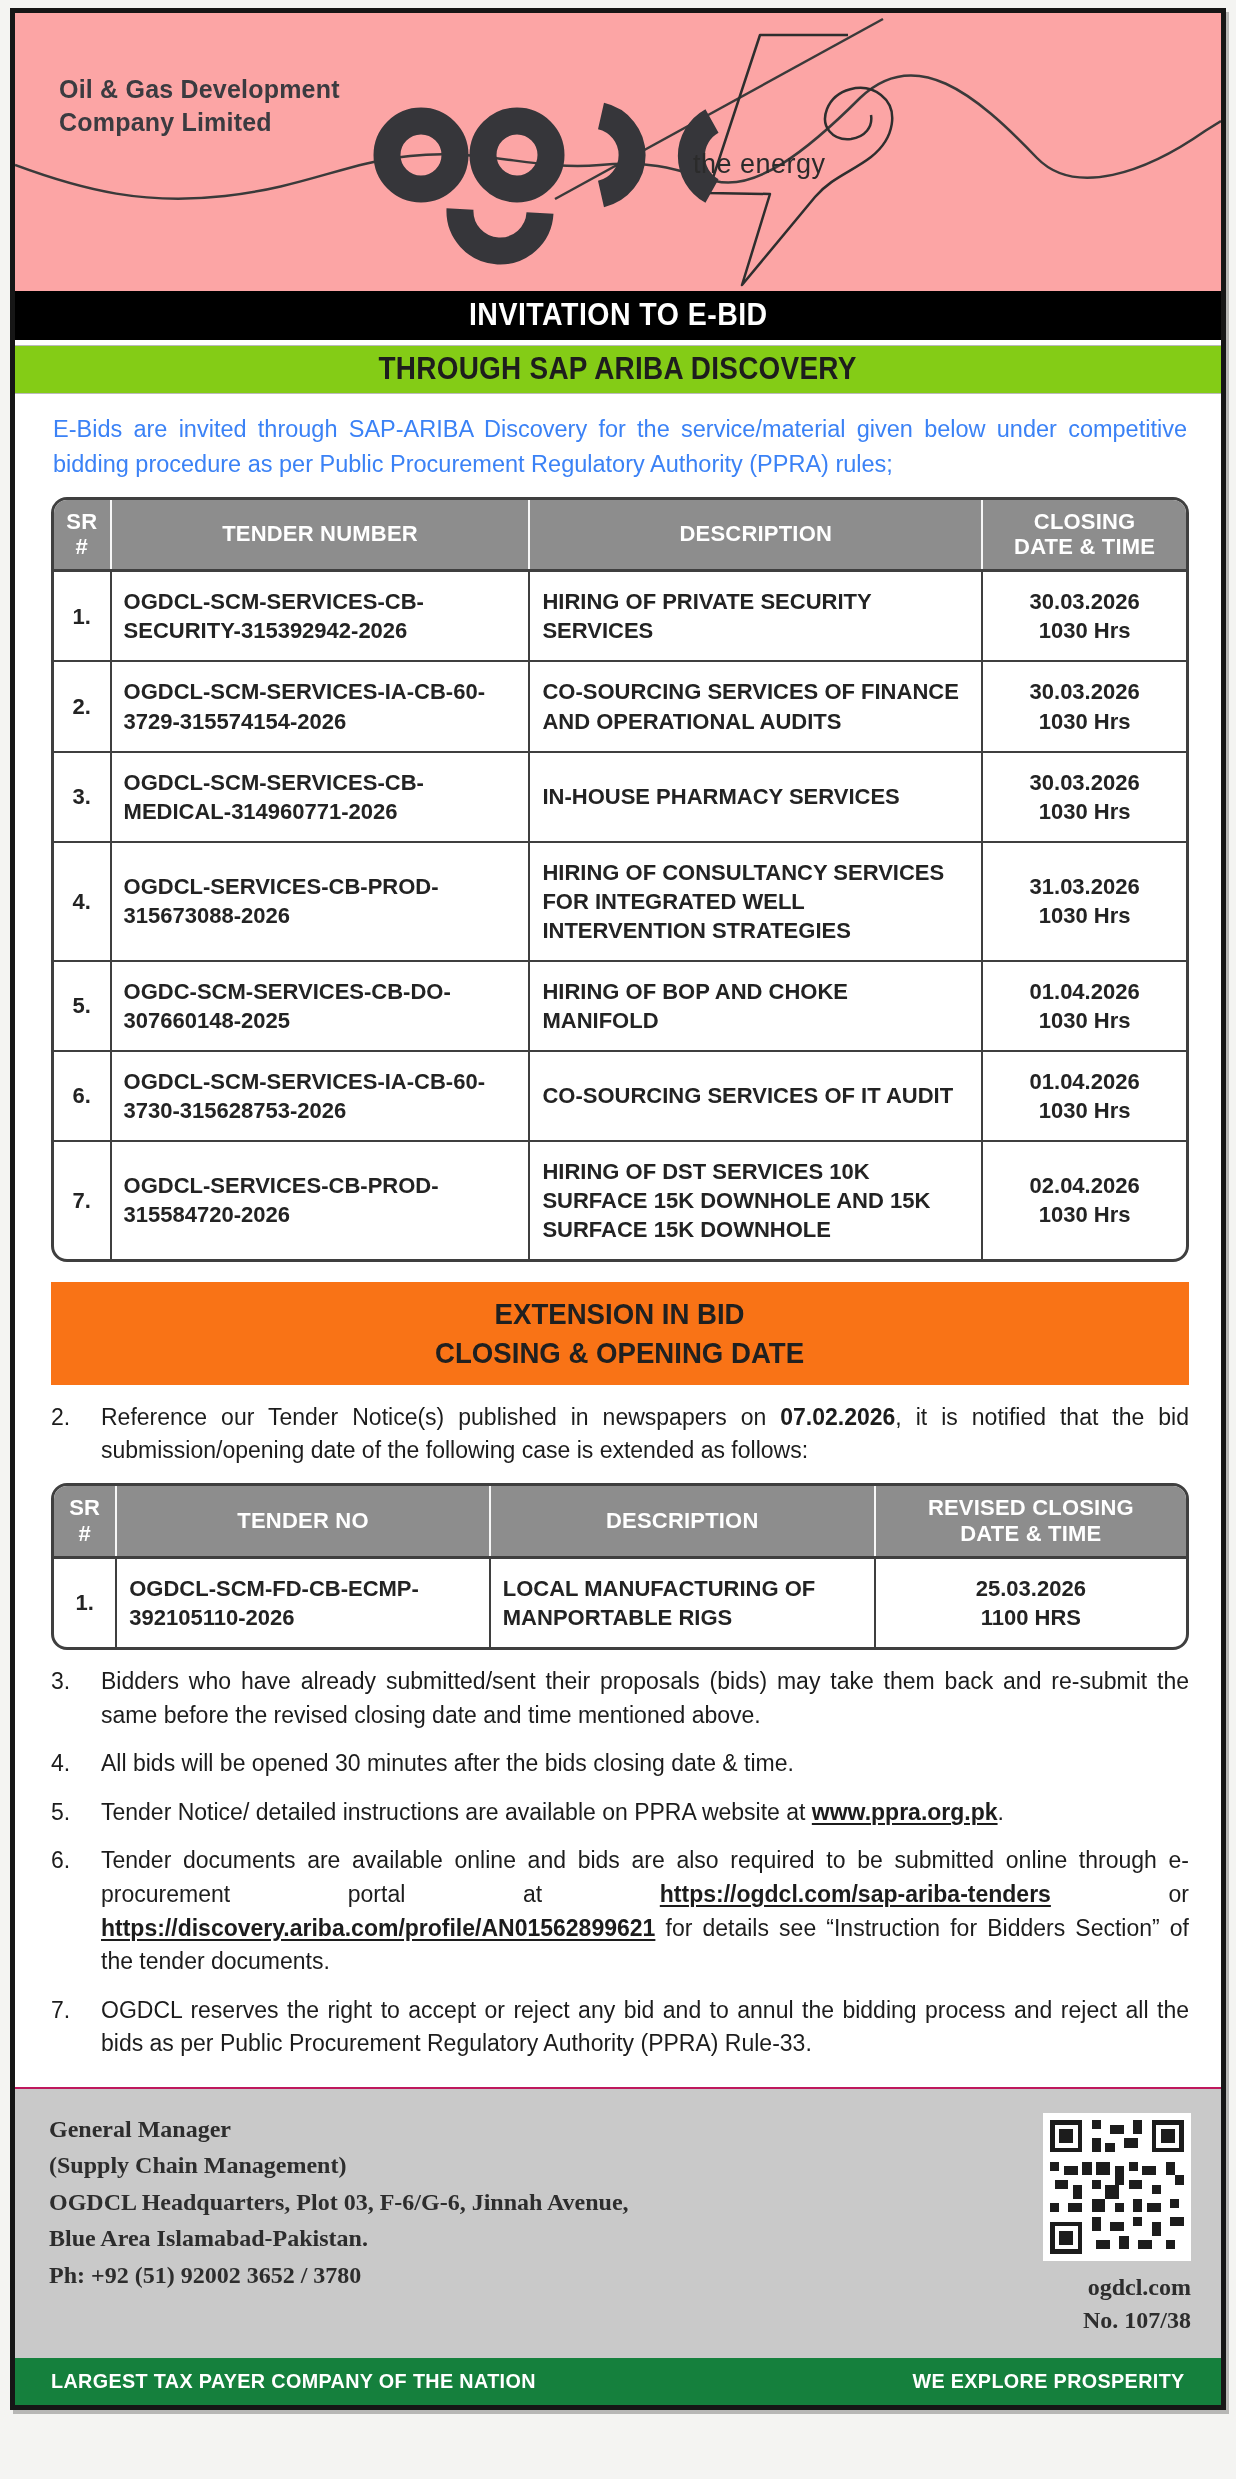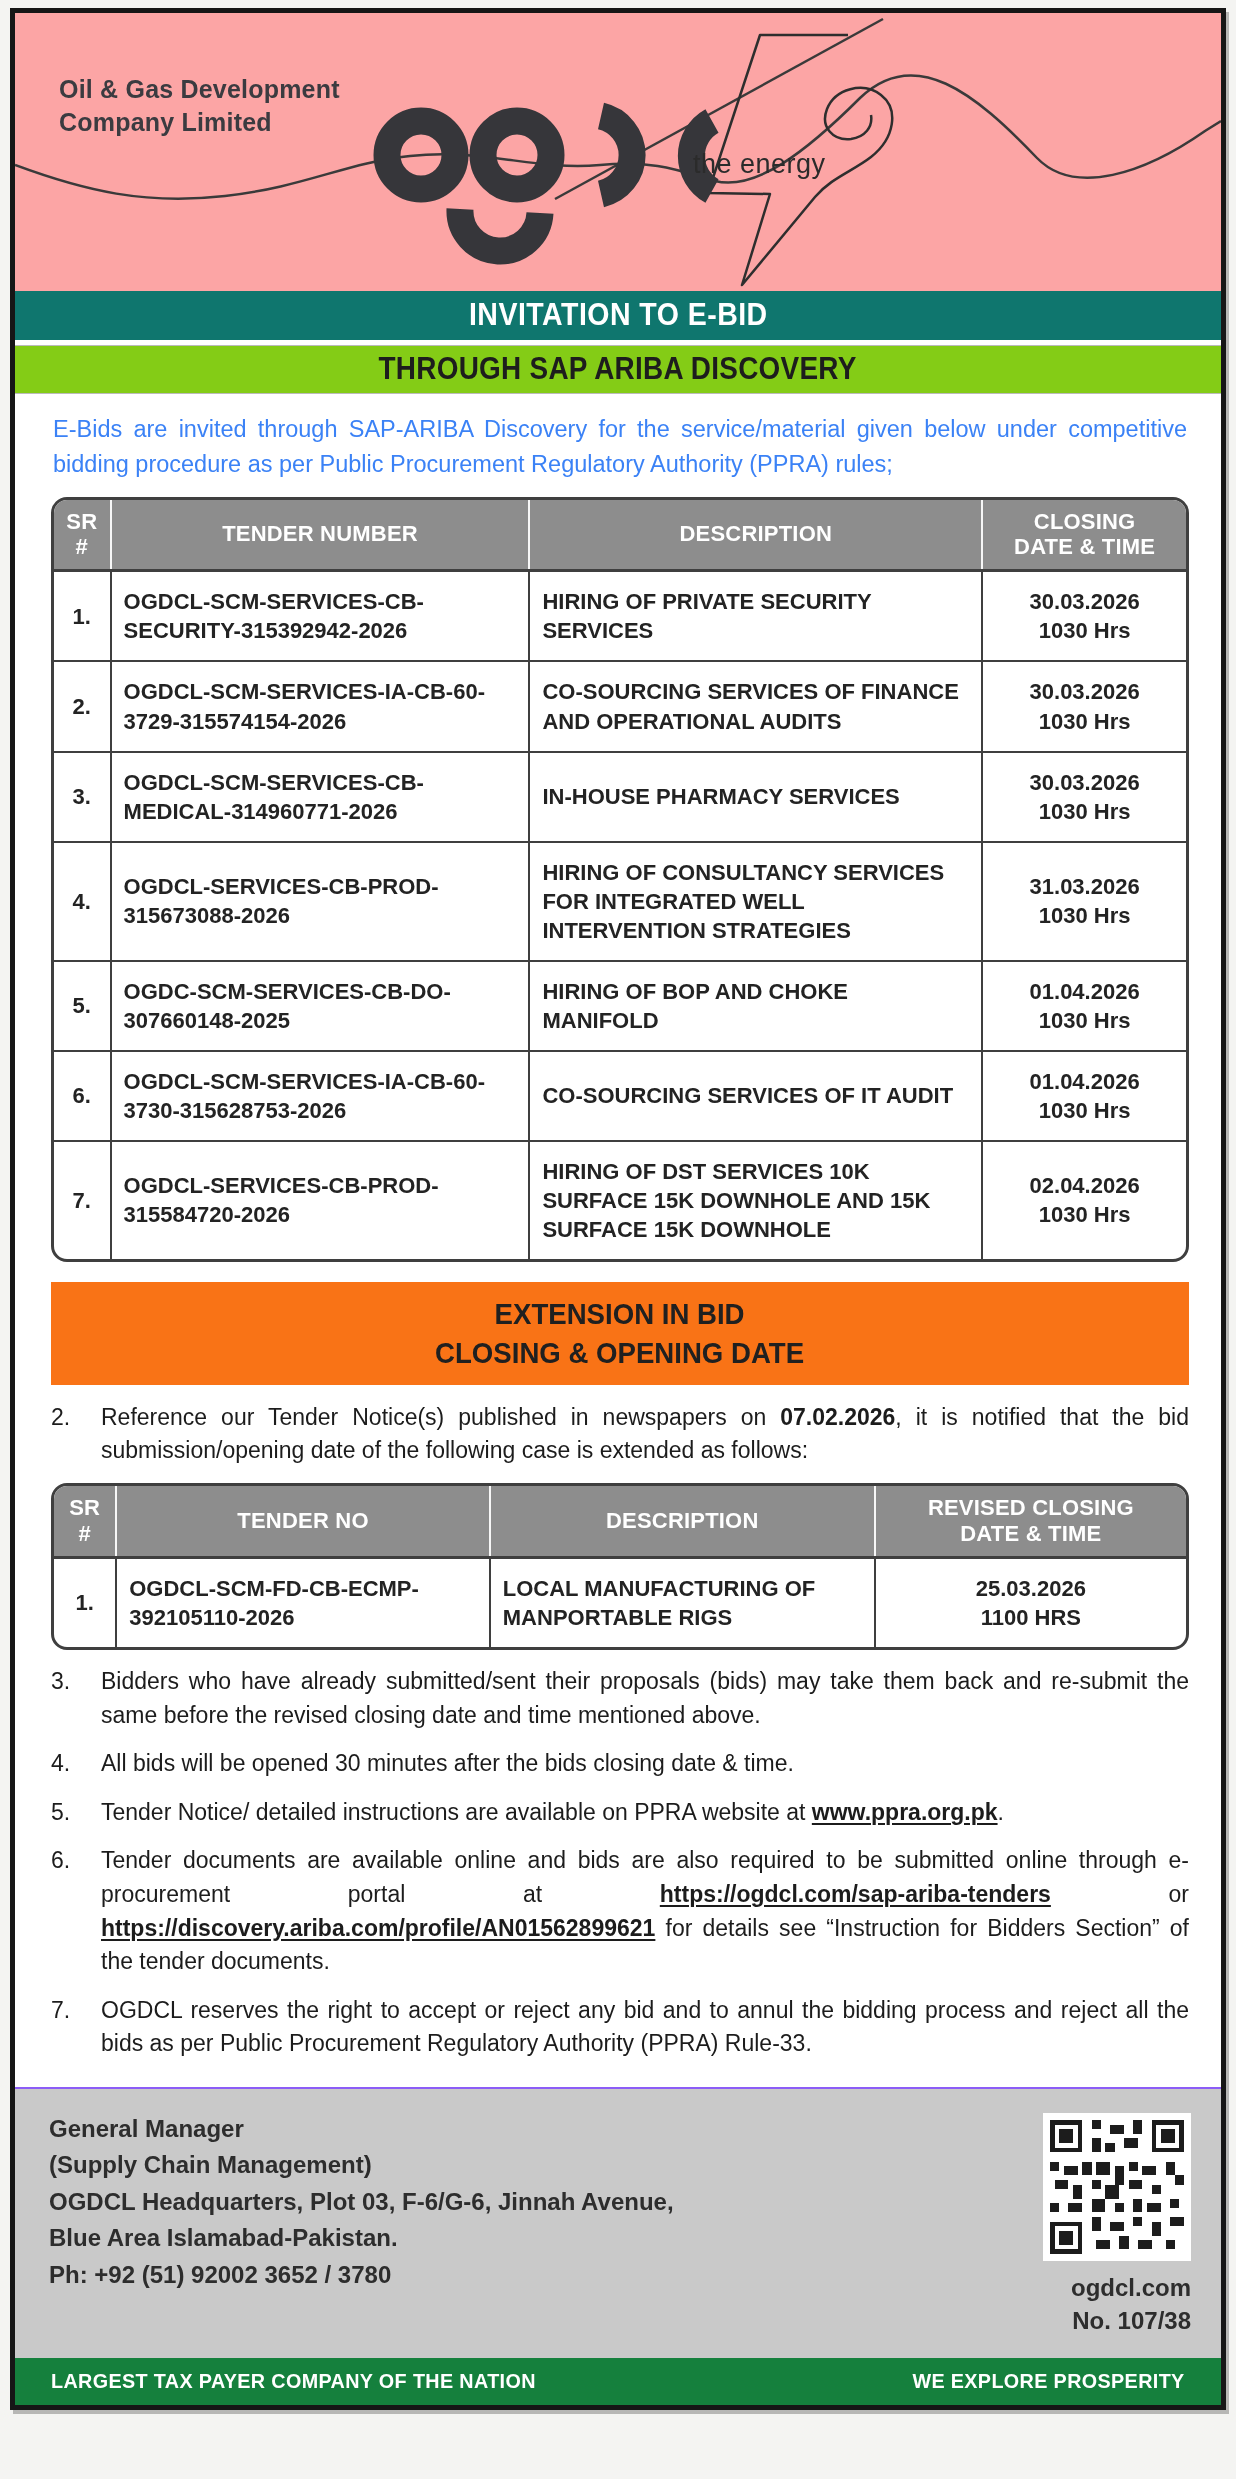--- a/index.html
+++ b/index.html
@@ -4,21 +4,21 @@
 <style>
   html,body{margin:0;padding:0;background:#f4f4f2;}
   body{width:1236px;font-family:"Liberation Sans","DejaVu Sans",sans-serif;-webkit-font-smoothing:antialiased;}
   .sheet{position:relative;margin:8px 10px 0 10px;border:5px solid #161616;background:#fff;box-shadow:3px 4px 0 rgba(0,0,0,.25);}
   
   .hdr{position:relative;height:278px;background:#fca5a5;overflow:hidden;}
   .hdr-art{position:absolute;left:0;top:0;width:100%;height:100%;}
   .company{position:absolute;left:44px;top:60px;font-size:25px;font-weight:700;color:#3b3b40;line-height:1.3;letter-spacing:.2px;}
   .tagline{position:absolute;left:678px;top:136px;font-size:27px;color:#2b2b2b;letter-spacing:.5px;}
   
-  .bar-black{background:#0f766e;color:#fff;text-align:center;padding:6px 0 7px;}
+  .bar-black{background:#000000;color:#fff;text-align:center;padding:6px 0 7px;}
   .bar-black .t{display:inline-block;font-size:31px;font-weight:700;letter-spacing:.5px;transform:scaleX(.92);transform-origin:center;}
   .bar-gap{height:5px;background:#fff;}
   .bar-gray{background:#84cc16;color:#1d1d1d;text-align:center;padding:5px 0 6px;border-top:1px solid #bbb;border-bottom:1px solid #bbb;}
   .bar-gray .t{display:inline-block;font-size:31px;font-weight:700;letter-spacing:.3px;transform:scaleX(.9);transform-origin:center;}
   
   .content{padding:2px 32px 0 36px;}
   .intro{margin:16px 2px 14px;font-size:23.5px;color:#3b82f6;text-align:justify;line-height:1.5;}
   .tbl-wrap{border:3px solid #3f3f3f;border-radius:16px;overflow:hidden;margin:6px 0 4px;}
   table{width:100%;border-collapse:collapse;font-size:22px;font-weight:700;}
   th{background:#8d8d8d;color:#fff;padding:9px 6px;text-align:center;line-height:1.18;font-size:22px;border-right:2px solid #f7f7f7;border-bottom:3px solid #3f3f3f;letter-spacing:.2px;}
@@ -31,21 +31,21 @@
   
   .ext-box{background:#f97316;text-align:center;margin:20px 0 16px;padding:12px 0 13px;}
   .ext-box .t{display:inline-block;font-size:30px;font-weight:700;color:#202020;line-height:1.3;transform:scaleX(.92);transform-origin:center;}
   
   .point{display:grid;grid-template-columns:50px 1fr;margin:15px 0;font-size:23px;color:#1c1c1c;line-height:1.46;}
   .point .num{font-weight:400;}
   .point .txt{text-align:justify;}
   .b{font-weight:700;}
   .lnk{font-weight:700;text-decoration:underline;text-decoration-thickness:2px;text-underline-offset:3px;color:inherit;cursor:pointer;}
   
-  .footer{background:#c9c9c9;margin-top:26px;padding:22px 30px 20px 34px;display:flex;align-items:flex-start;border-top:2px solid #8b5cf6;}
+  .footer{background:#c9c9c9;margin-top:26px;padding:22px 30px 20px 34px;display:flex;align-items:flex-start;border-top:2px solid #be185d;font-family:Liberation Serif, serif;}
   .f-left{flex:1;font-weight:700;color:#2d2d2d;font-size:24px;line-height:1.52;}
   .f-right{width:190px;text-align:right;padding-top:2px;}
   .qr{background:#fff;padding:7px;display:inline-block;line-height:0;}
   .f-cap{font-weight:700;color:#2d2d2d;font-size:24px;line-height:1.4;margin-top:10px;}
   .bottom-bar{background:#15803d;display:flex;justify-content:space-between;align-items:center;padding:11px 36px 12px;}
   .bottom-bar .t{color:#fff;font-weight:700;font-size:21px;letter-spacing:.4px;transform:scaleX(.94);}
   .bottom-bar .t.l{transform-origin:left center;}
   .bottom-bar .t.r{transform-origin:right center;}
   .spacer{height:14px;background:#f4f4f2;}
 </style>

